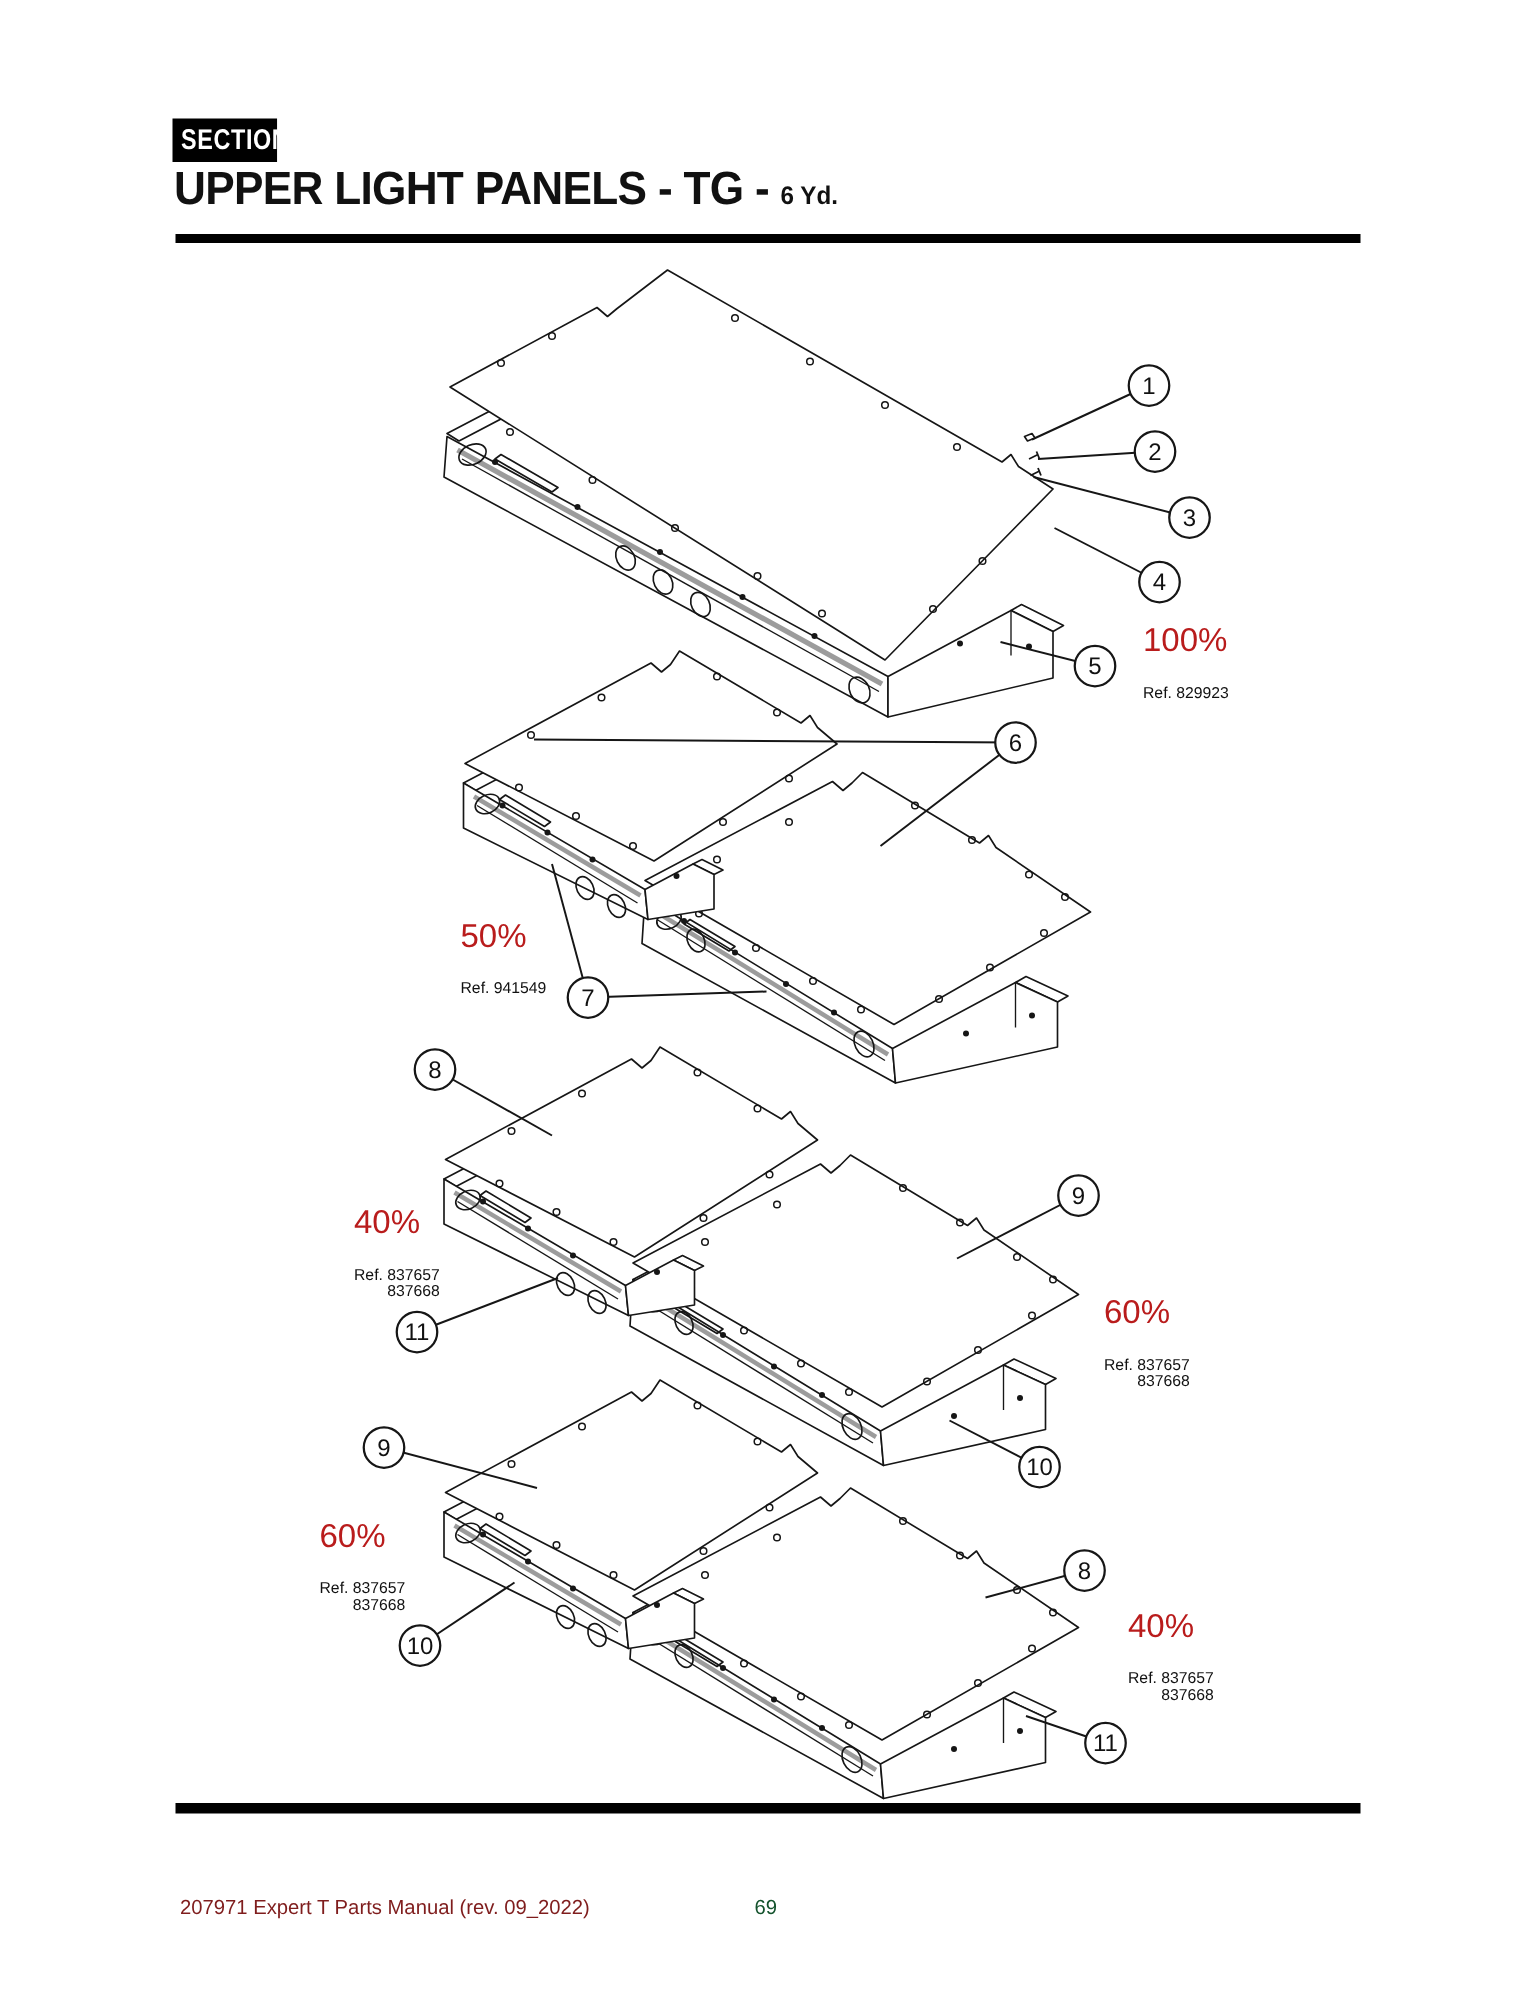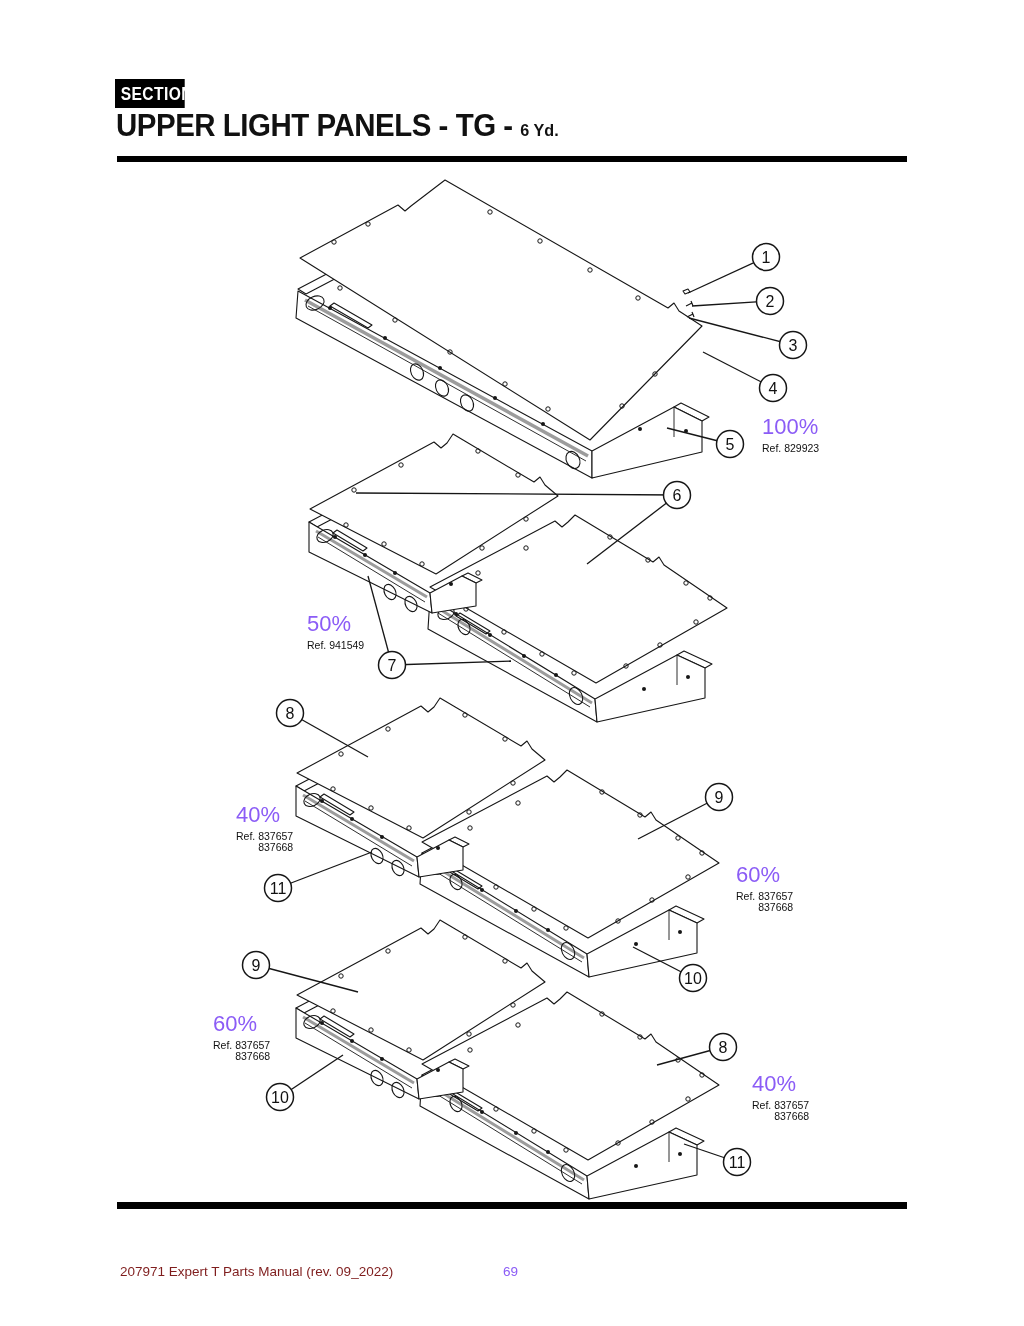--- a/index.html
+++ b/index.html
@@ -10,25 +10,25 @@
         transform:scaleX(.82);transform-origin:left center;white-space:pre;letter-spacing:.5px;}
   .page-title{position:absolute;left:116px;top:108px;margin:0;font-size:31px;font-weight:bold;
         letter-spacing:-.5px;transform:scaleX(.95);transform-origin:left center;white-space:nowrap;}
   .page-title .suffix{font-size:17px;font-weight:bold;letter-spacing:0;}
   .rule{position:absolute;left:117px;width:790px;background:#000;}
   .rule.top{top:156px;height:6px;}
   .rule.bottom{top:1202px;height:7px;}
   .diagram{position:absolute;left:0;top:0;width:1024px;height:1326px;}
   .diagram svg{position:absolute;left:0;top:0;}
   .plabel{position:absolute;white-space:nowrap;}
-  .plabel .pct{font-size:22px;line-height:1;color:#8b5cf6;}
-  .plabel .refs{display:inline-block;margin-top:5px;font-size:10.5px;line-height:1.02;
+  .plabel .pct{font-size:22px;line-height:1;color:#b91c1c;}
+  .plabel .refs{display:inline-block;margin-top:19px;font-size:10.5px;line-height:1.02;
         text-align:right;color:#111;}
   .footer-left{position:absolute;left:120px;top:1264px;font-size:13.5px;color:#7f1d1d;}
-  .footer-page{position:absolute;left:503px;top:1264px;font-size:13.5px;color:#8b5cf6;}
+  .footer-page{position:absolute;left:503px;top:1264px;font-size:13.5px;color:#14532d;}
 </style>
 </head>
 <body>
 
 <div class="page">
   <div class="section-badge">SECTION  1</div>
   <h1 class="page-title"><span>UPPER LIGHT PANELS - TG - </span><span class="suffix">6 Yd.</span></h1>
   <div class="rule top"></div>
 
   <div class="diagram">

